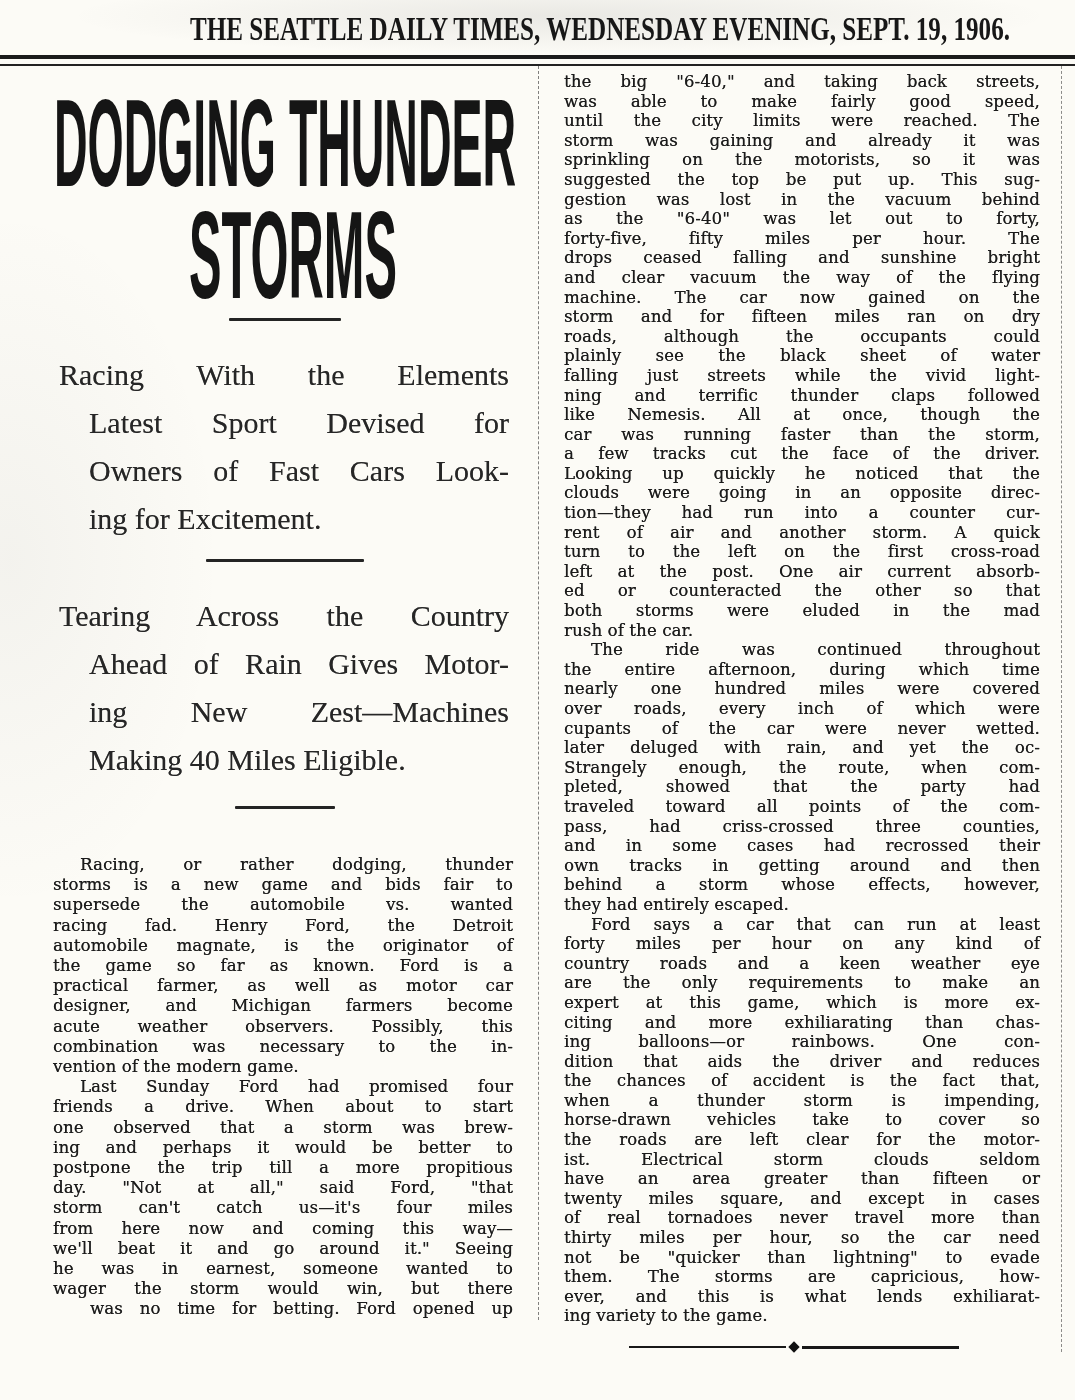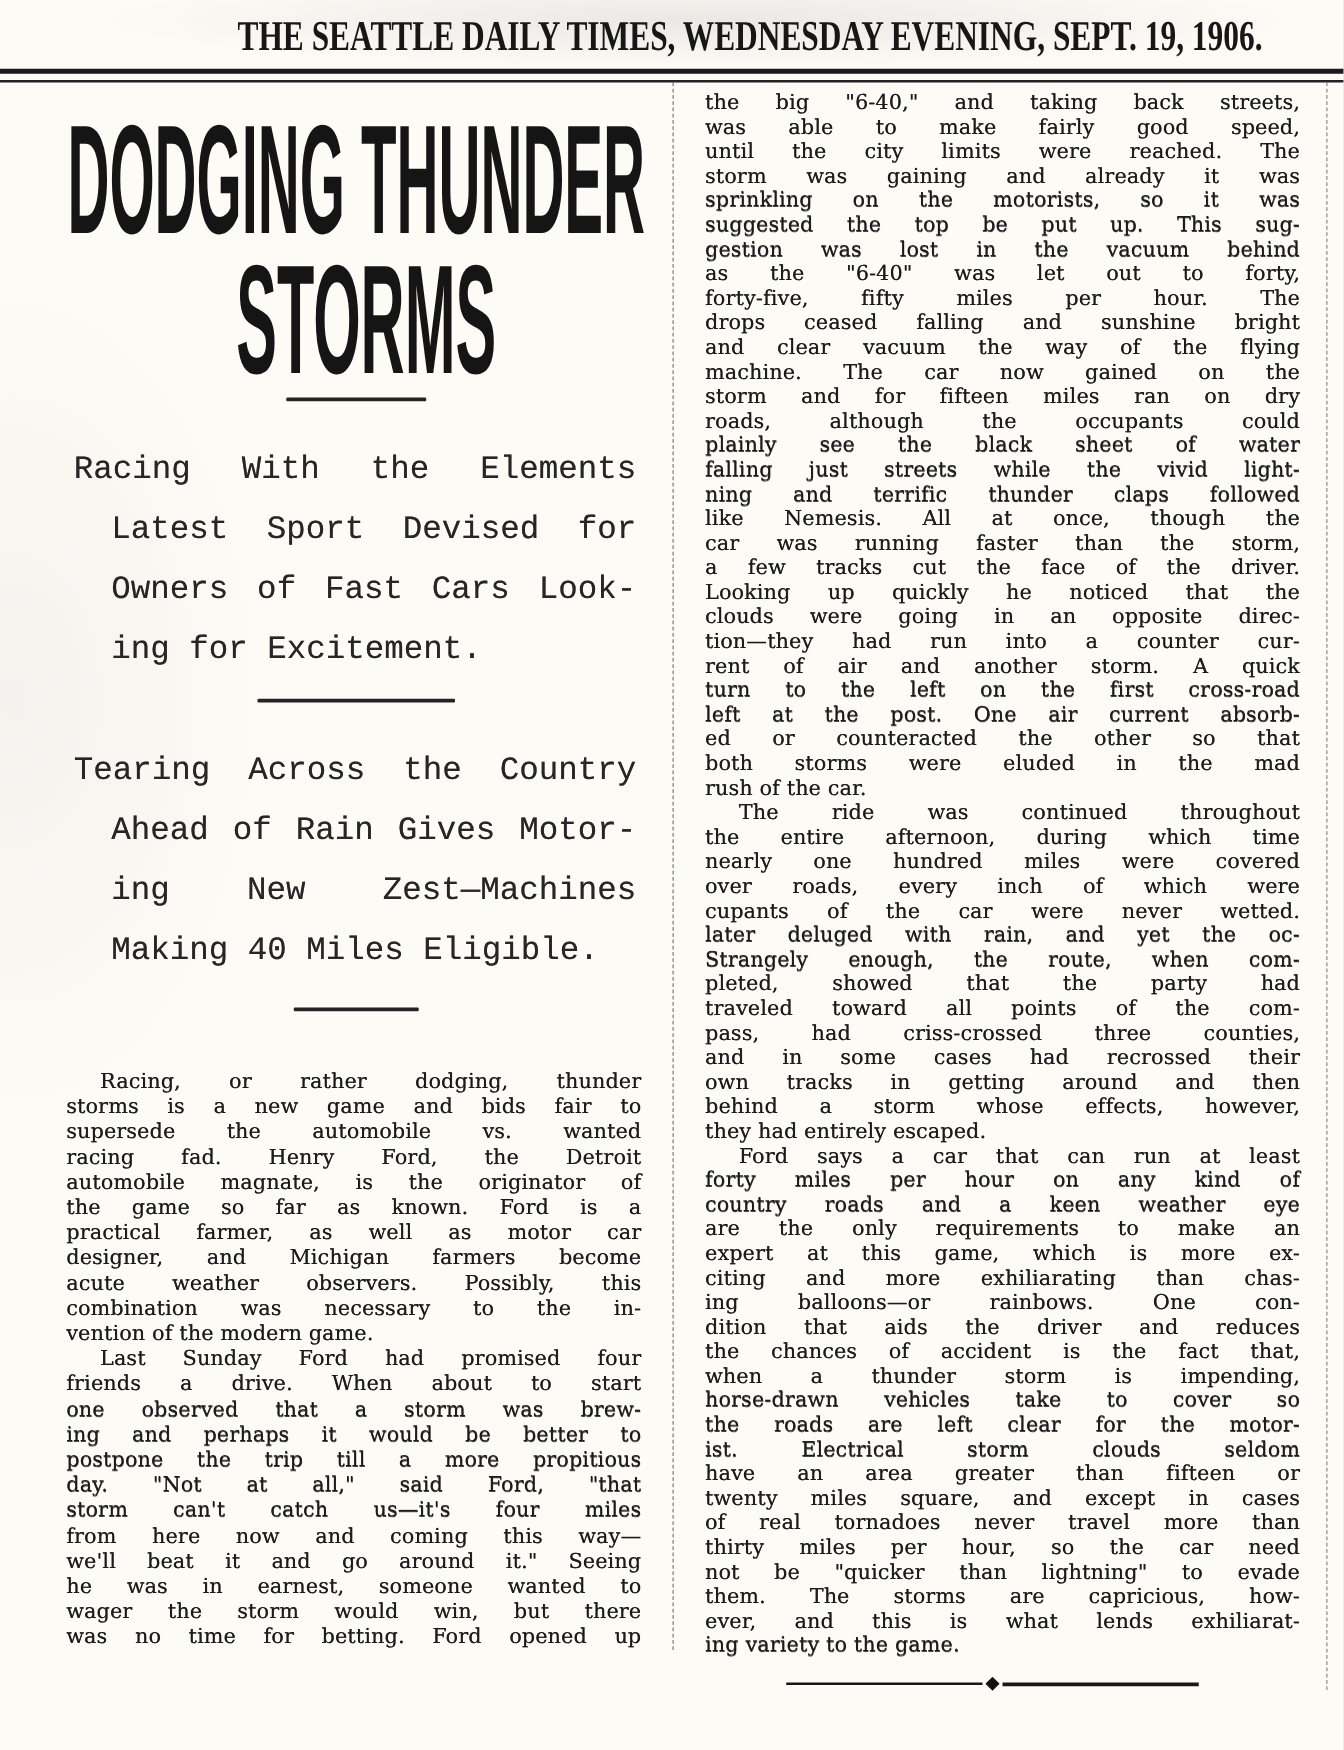--- a/index.html
+++ b/index.html
@@ -54,22 +54,22 @@
     fill:#151515;
   }
   .short-rule{height:3px;background:#242424;margin:0 auto;border-radius:1px;}
   .short-rule.r-head{margin-top:10px;width:112px;}
   .short-rule.r-sub1{margin-top:16px;width:158px;}
   .short-rule.r-sub2{margin-top:22px;width:100px;}
 
   .subhead{
     margin:30px 0 0 23px;
     width:450px;
-    font-family:Liberation Mono, monospace;
-    font-size:26px;
+    font-family:Liberation Serif, serif;
+    font-size:30px;
     line-height:48px;
     color:#262626;
     text-shadow:0 0 .4px rgba(30,30,30,.55);
   }
   .subhead .bline{margin-left:30px;text-align:justify;text-align-last:justify;}
   .subhead .bline:first-child{margin-left:0;}
   .subhead .bline:last-child{text-align-last:left;}
 
   .body-copy{
     letter-spacing:.15px;
@@ -81,21 +81,21 @@
     font-size:16.5px;
     line-height:20.2px;
   }
   .right-body{
     width:476px;
     font-size:16.5px;
     line-height:19.6px;
   }
   .para .bline{text-align:justify;text-align-last:justify;}
   .para .bline:last-child{text-align-last:left;}
-  .para.justify-last .bline:last-child{text-align-last:justify;}
+  .para.justify-last .bline:last-child{text-align-last:justify;margin-left:37px;}
   .para.indent-first .bline:first-child{text-indent:27px;}
 
   .end-rule{
     display:flex;align-items:center;
     width:330px;height:10px;
     margin:16px 0 0 65px;
   }
   .end-rule .seg{flex:1 1 auto;height:2px;background:#181818;}
   .end-rule .seg-r{height:3px;}
   .end-rule .diamond{

